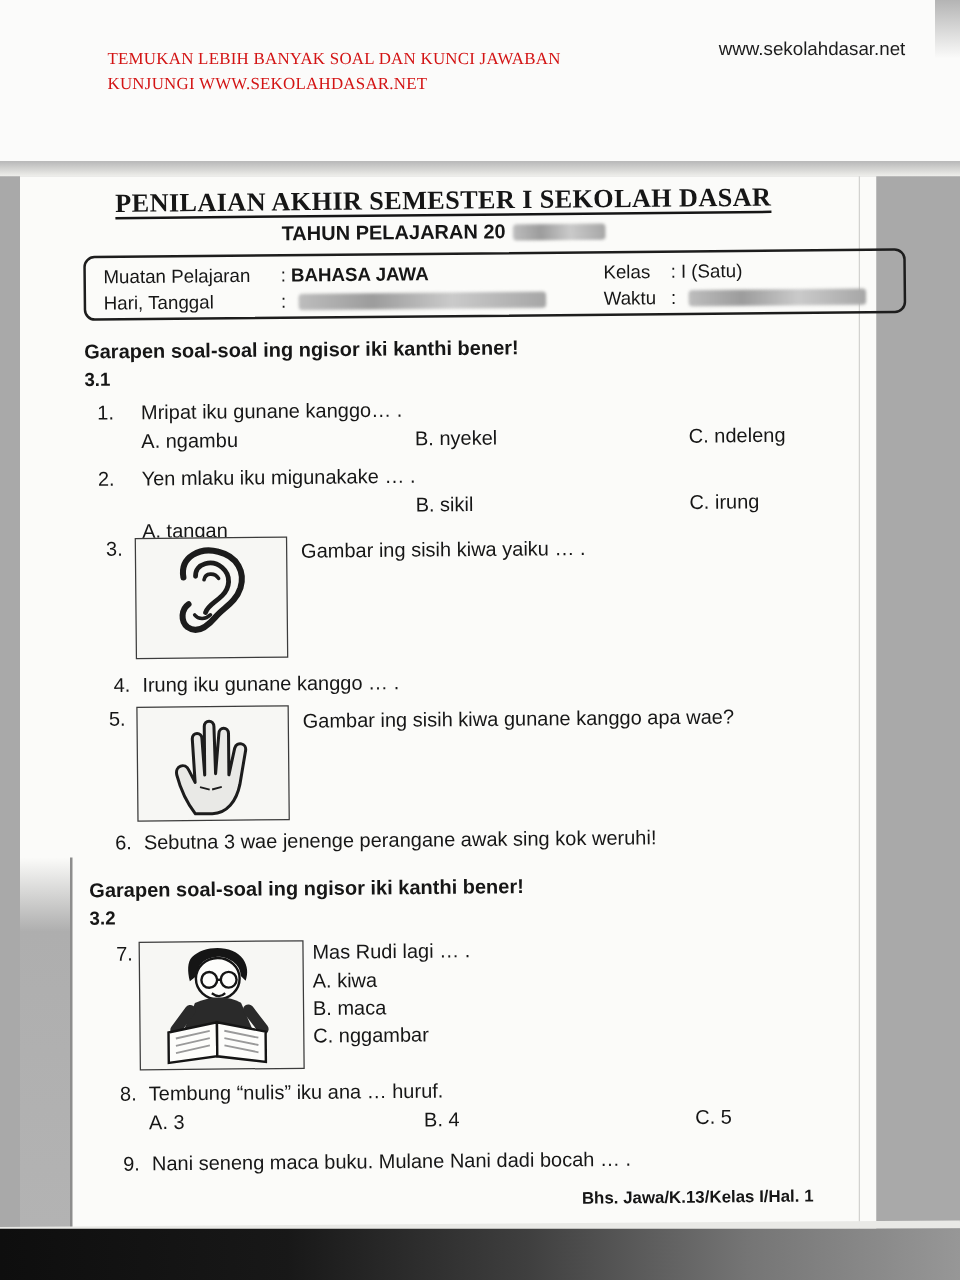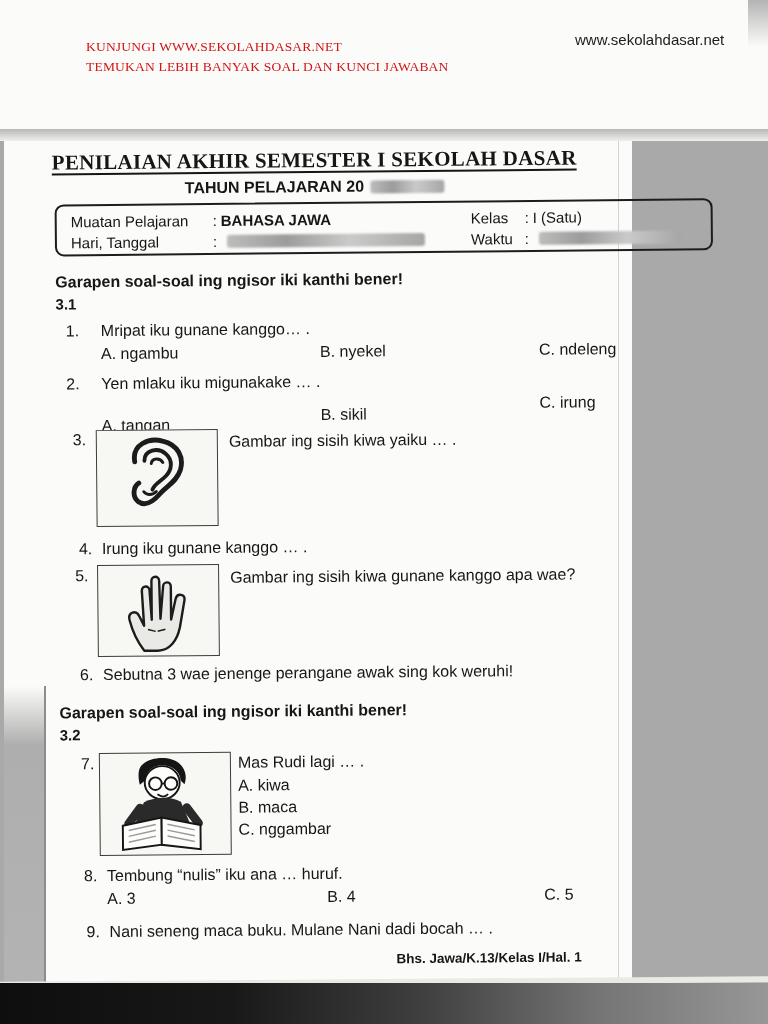--- a/index.html
+++ b/index.html
@@ -12,21 +12,21 @@
   .sheet-top{position:absolute;top:0;left:0;width:768px;height:129px;background:#fbfbfa;}
   .corner-right{position:absolute;top:0;right:0;width:20px;height:55px;
     background:linear-gradient(180deg,#b4b4b4,#fbfbfa 85%);}
   .promo{position:absolute;top:37px;left:86px;font-family:"Liberation Serif",serif;
     font-size:13.5px;line-height:1.5;color:#d31414;letter-spacing:.2px;}
   .website{position:absolute;top:31px;left:575px;font-size:15px;color:#1c1c1c;}
   
   .gap-band{position:absolute;top:129px;left:0;width:768px;height:12px;
     background:linear-gradient(180deg,#b8b8b8,#d6d6d4 55%,#efefec);}
   
-  .page{position:absolute;top:141px;left:4px;width:628px;height:842px;background:#fbfbf9;}
+  .page{position:absolute;top:141px;left:16px;width:685px;height:842px;background:#fbfbf9;}
   .content{position:absolute;inset:0;transform:rotate(-0.55deg);transform-origin:50% 50%;}
   .left-edge{position:absolute;left:0;top:545px;width:40px;height:297px;
     background:linear-gradient(180deg,rgba(174,174,174,0),#aeaeae 20%,#b3b3b3);
     border-right:2px solid #8d8d8d;}
   .right-line{position:absolute;right:13px;top:0;width:1px;height:842px;background:#d2d2d0;}
   
   .scan-bottom{position:absolute;top:983px;left:0;width:768px;height:41px;
     background:linear-gradient(90deg,#0e0e0e 0%,#181818 30%,#3f3f3f 55%,#757575 78%,#979797 100%);}
   .bottom-sliver{position:absolute;top:979px;left:0;width:768px;height:6px;background:#e9e9e6;transform:rotate(-0.4deg);}
 
@@ -55,22 +55,22 @@
   .opt{font-size:16px;}
   .imgbox{border:1.5px solid #3c3c3c;background:#f7f7f4;box-sizing:border-box;}
   .footer{top:811px;right:54px;font-weight:bold;font-size:13.5px;}
 </style>
 </head>
 <body>
 
 <div class="sheet-top">
   <div class="corner-right"></div>
   <div class="promo">
+    <div>TEMUKAN LEBIH BANYAK SOAL DAN KUNCI JAWABAN</div>
     <div>KUNJUNGI WWW.SEKOLAHDASAR.NET</div>
-    <div>TEMUKAN LEBIH BANYAK SOAL DAN KUNCI JAWABAN</div>
   </div>
   <div class="website">www.sekolahdasar.net</div>
 </div>
 
 <div class="gap-band"></div>
 
 <div class="page">
   <div class="left-edge"></div>
   <div class="right-line"></div>
 
@@ -114,21 +114,21 @@
 
     <span class="abs qnum" style="top:179px;left:64px;">1.</span>
     <span class="abs qtext" style="top:179px;left:99px;">Mripat iku gunane kanggo… .</span>
     <span class="abs opt" style="top:202px;left:99px;text-align:center;">A. ngambu</span>
     <span class="abs opt" style="top:202px;left:318px;text-align:center;">B. nyekel</span>
     <span class="abs opt" style="top:202px;left:537px;">C. ndeleng</span>
 
     <span class="abs qnum" style="top:232px;left:64px;">2.</span>
     <span class="abs qtext" style="top:232px;left:99px;">Yen mlaku iku migunakake … .</span>
     <span class="abs opt" style="top:255px;left:99px;margin-top:19px;">A. tangan</span>
-    <span class="abs opt" style="top:255px;left:318px;margin-top:10px;">B. sikil</span>
+    <span class="abs opt" style="top:255px;left:318px;">B. sikil</span>
     <span class="abs opt" style="top:255px;left:537px;">C. irung</span>
 
     <span class="abs qnum" style="top:288px;left:70px;">3.</span>
     <div class="abs imgbox" style="top:287px;left:93px;width:122px;height:97px;">
       <svg width="120" height="94" viewBox="0 0 122 97">
         <g fill="none" stroke="#1c1c1c" stroke-linecap="round">
           <path d="M38,32 C35,14 53,7 67,11 C83,15 89,28 85,41 C81,53 71,57 64,65 C57,73 49,79 41,73 C35,68 36,58 42,54" stroke-width="5"></path>
           <path d="M48,31 C48,20 62,17 70,24 C78,31 76,41 70,47 C64,53 58,55 56,61" stroke-width="4"></path>
           <path d="M55,34 C56,28 64,28 67,33" stroke-width="3"></path>
           <path d="M60,63 C56,67 50,67 47,63" stroke-width="3"></path>

